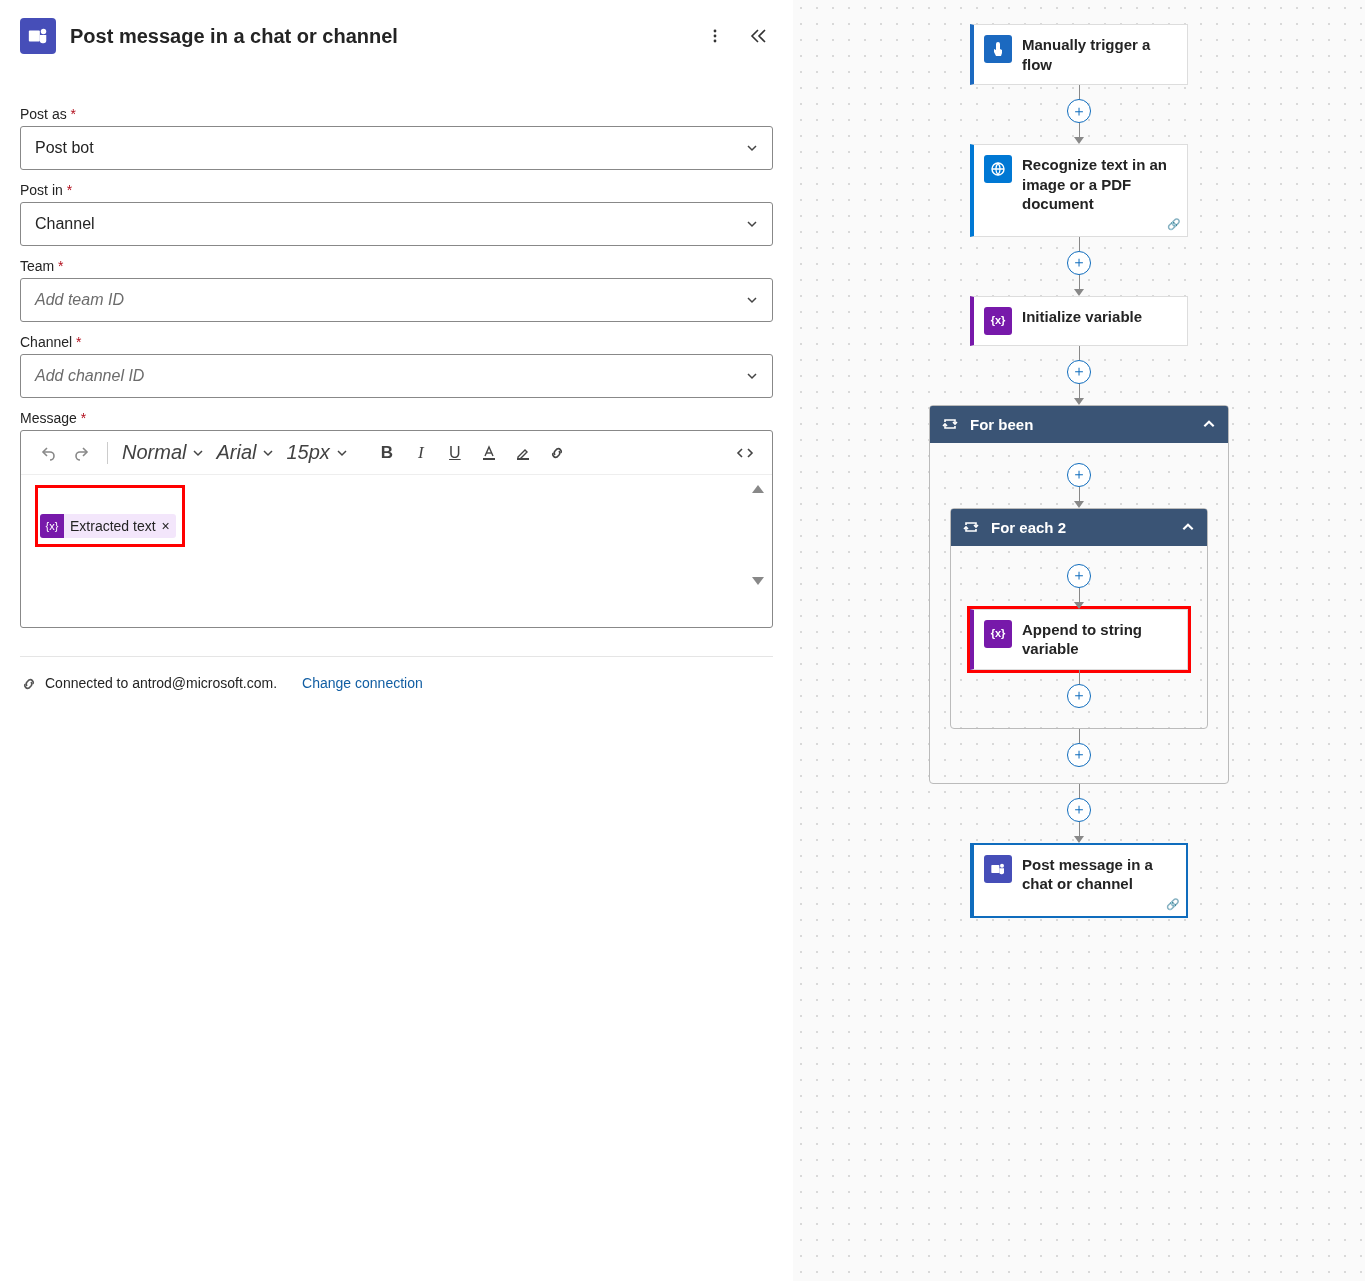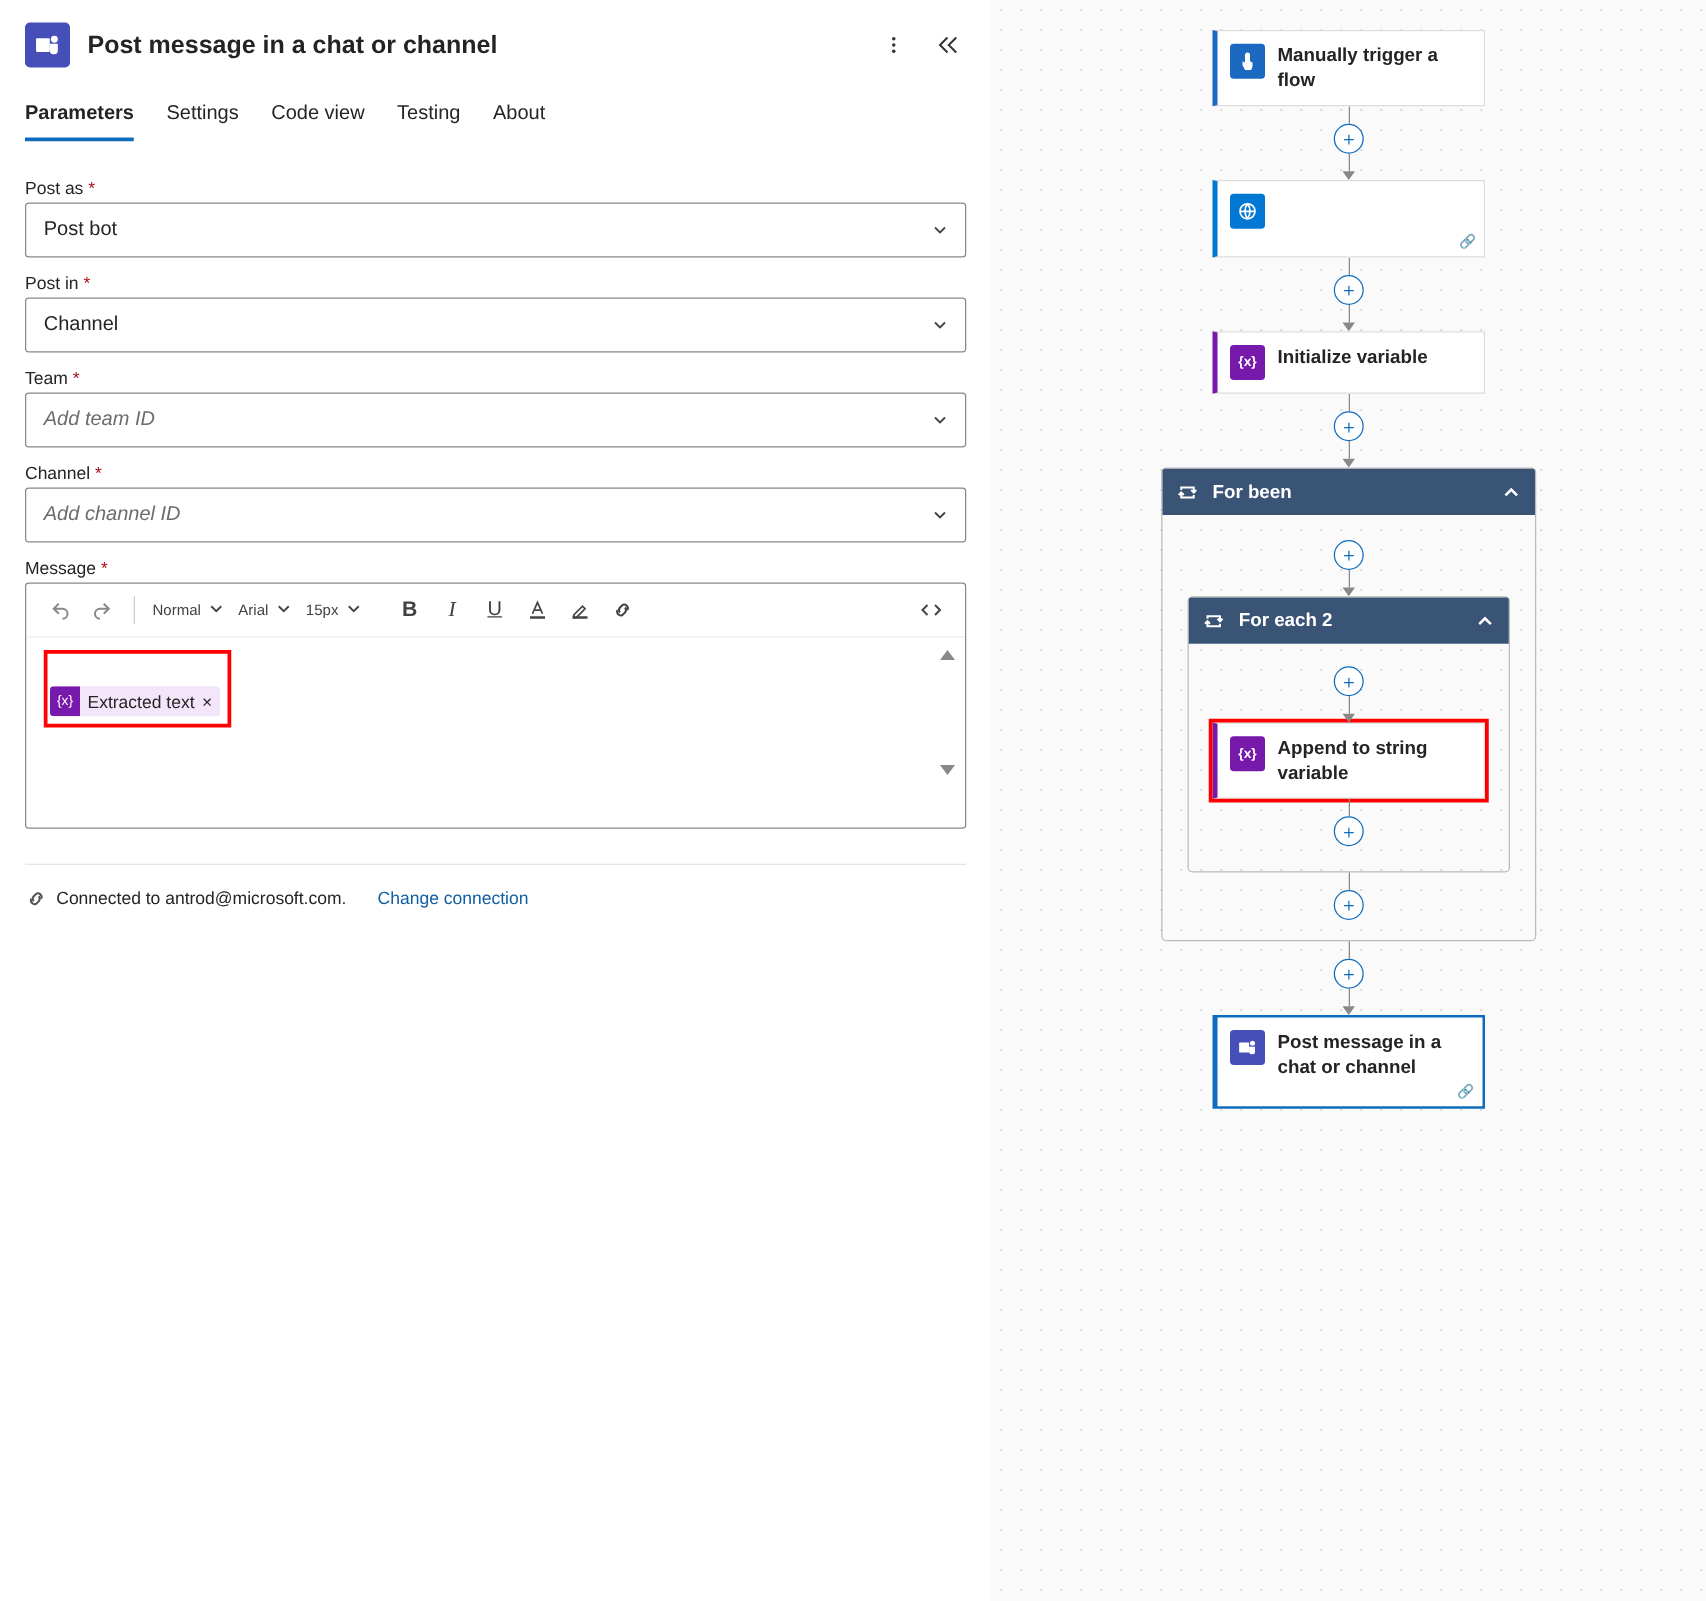--- a/index.html
+++ b/index.html
@@ -55,21 +55,21 @@
   }
   .select .ph { color:#6c6c6c; font-style:italic; }
   .chev { width:12px; height:12px; }
   .rt {
     border:1px solid #888; border-radius:3px;
   }
   .rt-toolbar {
     display:flex; align-items:center; padding:6px 12px; gap:4px; color:#424242;
   }
   .rt-toolbar .sep { width:1px; height:22px; background:#ccc; margin:0 6px; }
-  .rt-sel { display:flex; align-items:flex-start; gap:6px; cursor:pointer; padding:4px 4px; font-size:12px;}
+  .rt-sel { display:flex; align-items:center; gap:6px; cursor:pointer; padding:4px 4px; font-size:20px;font-style:italic;}
   .rt-btn { width:30px; height:30px; display:flex; align-items:center; justify-content:center; cursor:pointer; }
   .rt-spacer { flex:1; }
   .rt-body {
     padding:10px 14px 80px 14px; font-size:16px; position:relative;
     border-top:1px solid #eee; min-height:130px;
   }
   .highlight-box {
     border:3px solid var(--highlight-red); padding:4px 6px 6px 2px; display:inline-block; max-width:100%;
   }
   .token {
@@ -166,27 +166,20 @@
         </svg>
     </div>
     <div class="btn-icon">
       <svg width="18" height="18" viewBox="0 0 18 18" fill="none" stroke="#333" stroke-width="1.6">
           <path d="M9 3 3 9l6 6"></path>
           <path d="M16 3l-6 6 6 6"></path>
         </svg>
     </div>
   </div>
 
-  <div class="tabs">
-    <div class="tab active">Parameters</div>
-    <div class="tab">Settings</div>
-    <div class="tab">Code view</div>
-    <div class="tab">Testing</div>
-    <div class="tab">About</div>
-  </div>
 
   <div class="form">
     <div class="field">
       <div class="label req">Post as</div>
       <div class="select">
         <span>Post bot</span>
         <svg class="chev" viewBox="0 0 12 12" fill="none" stroke="#444" stroke-width="1.5">
             <path d="M2 4l4 4 4-4"></path>
           </svg>
       </div>
@@ -339,20 +332,21 @@
         <div class="head"></div>
       </div>
 
     <div class="card azure" style="padding-bottom:22px">
       <div class="cicon">
           <svg width="16" height="16" viewBox="0 0 16 16" fill="none" stroke="#fff" stroke-width="1.4">
             <circle cx="8" cy="8" r="6"></circle>
             <path d="M2 8h12M8 2a10 10 0 0 1 0 12M8 2a10 10 0 0 0 0 12"></path>
           </svg>
         </div>
+      <div>Recognize text in an image or a PDF document</div>
       <span class="link-ic">🔗</span>
     </div>
     <div class="gap">
         <div class="stem"></div>
       </div>
     <div class="plus">＋</div>
     <div class="arrow">
         <div class="stem"></div>
         <div class="head"></div>
       </div>

